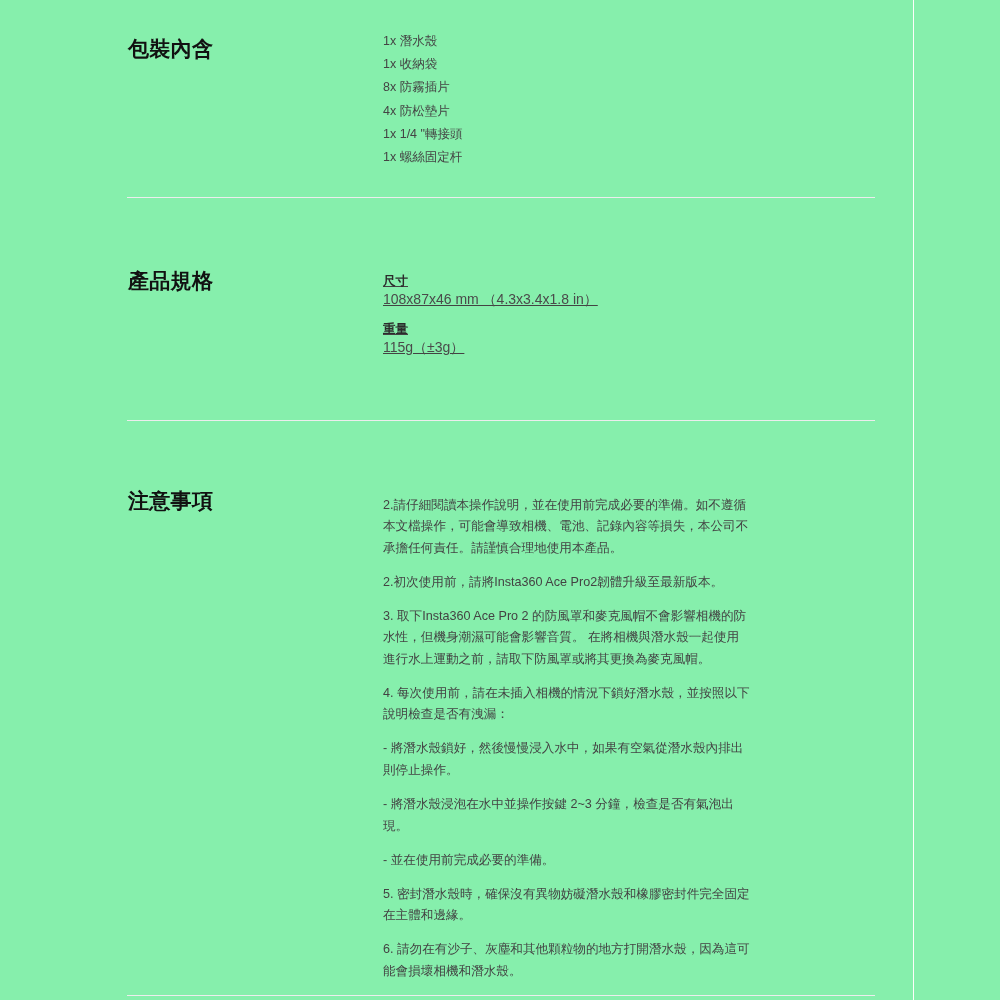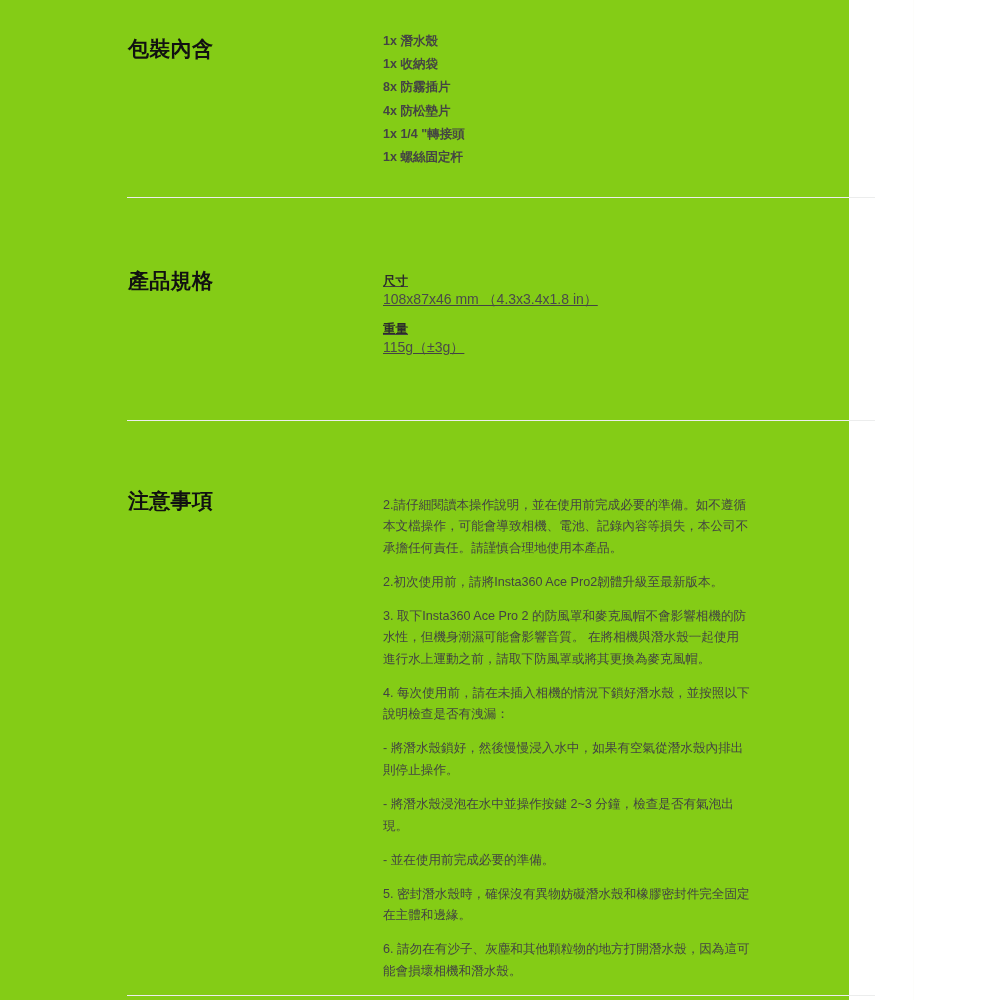--- a/index.html
+++ b/index.html
@@ -14,23 +14,23 @@
     position: relative;
     overflow: hidden;
     font-family: "Liberation Sans", "DejaVu Sans", sans-serif;
     -webkit-font-smoothing: antialiased;
   }
 
   .page {
     position: absolute;
     left: 0;
     top: 0;
-    width: 849px;
+    width: 1000px;
     height: 1000px;
-    background: #84cc16;
+    background: #86efac;
   }
 
   
   .section {
     position: absolute;
     left: 0;
     width: 1000px;
   }
 
   .sec-heading {
@@ -51,21 +51,20 @@
     top: 0;
     width: 368px;
     color: #434343;
   }
 
   
   .contents-list {
     list-style: none;
     margin: 0;
     padding: 0;
-    font-weight: bold;
   }
   .contents-item {
     font-size: 12.5px;
     line-height: 23.2px;
     color: #444444;
     white-space: nowrap;
   }
 
   
   .spec-group {

